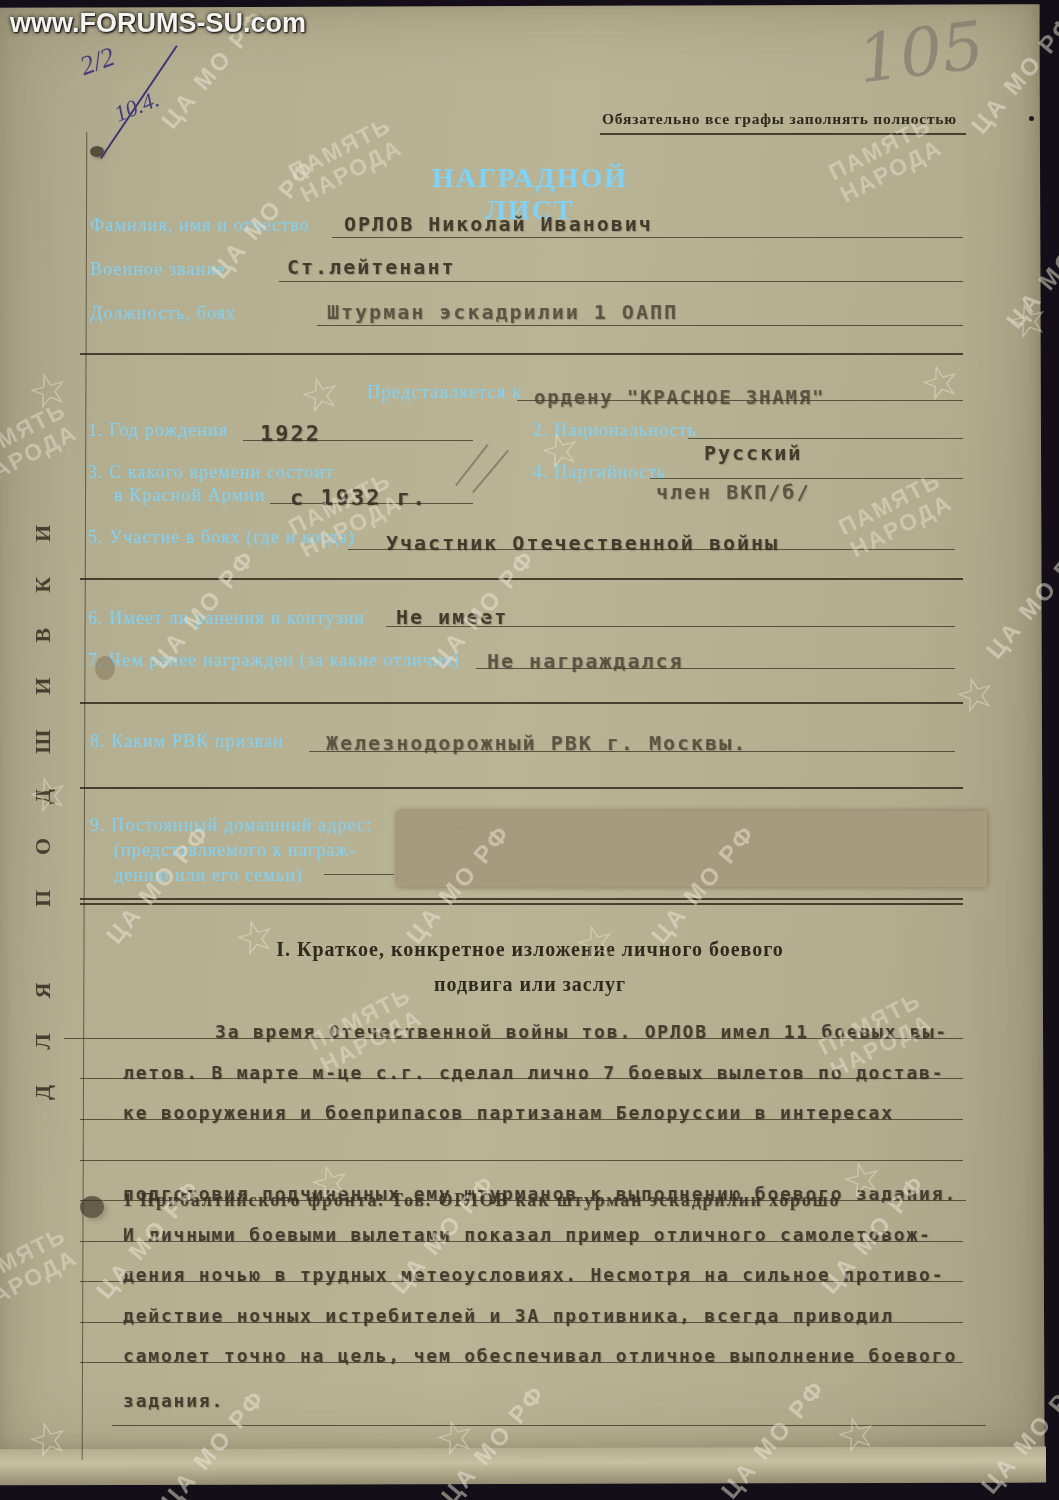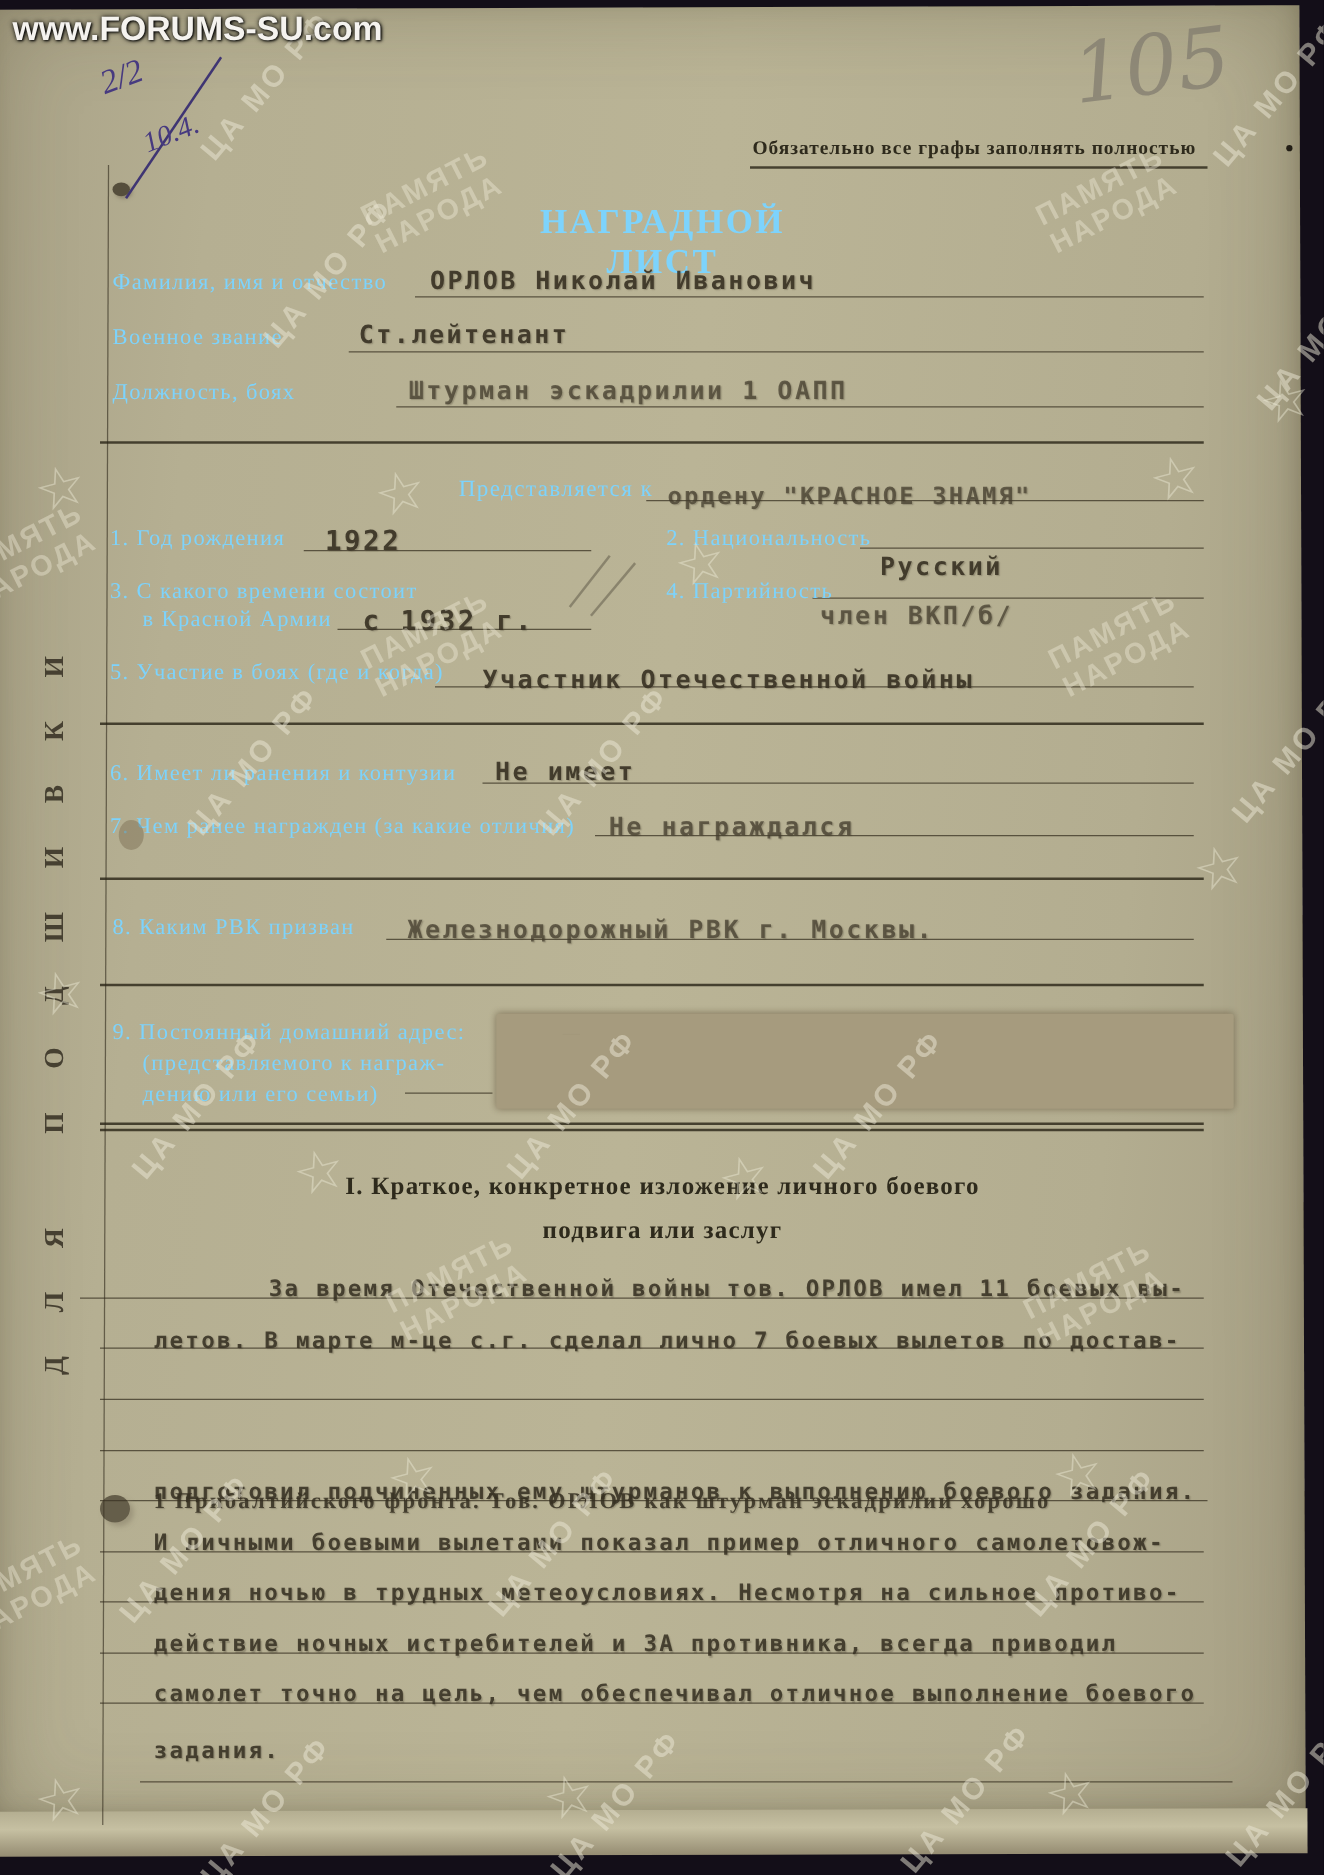--- a/index.html
+++ b/index.html
@@ -136,20 +136,21 @@
   <div class="abs rule strong" style="left:80px;top:898px;width:883px;"></div>
   <div class="abs rule strong" style="left:80px;top:903px;width:883px;"></div>
 
   <div class="abs head" style="left:230px;top:938px;width:600px;">I. Краткое, конкретное изложение личного боевого</div>
   <div class="abs head" style="left:230px;top:973px;width:600px;">подвига или заслуг</div>
 
   <div class="abs typed body" style="left:215px;top:1021px;">За время Отечественной войны тов. ОРЛОВ имел 11 боевых вы-</div>
   <div class="abs rule" style="left:64px;top:1038px;width:899px;"></div>
   <div class="abs typed body" style="left:123px;top:1062px;">летов. В марте м-це с.г. сделал лично 7 боевых вылетов по достав-</div>
   <div class="abs rule" style="left:80px;top:1078px;width:883px;"></div>
+  <div class="abs typed body" style="left:123px;top:1102px;">ке вооружения и боеприпасов партизанам Белоруссии в интересах</div>
   <div class="abs rule" style="left:80px;top:1119px;width:883px;"></div>
   <div class="abs typed body" style="left:123px;top:1190px;font-family:Liberation Serif, serif;">1 Прибалтийского фронта. Тов. ОРЛОВ как штурман эскадрилии хорошо</div>
   <div class="abs rule" style="left:80px;top:1160px;width:883px;"></div>
   <div class="abs typed body" style="left:123px;top:1183px;">подготовил подчиненных ему штурманов к выполнению боевого задания.</div>
   <div class="abs rule" style="left:80px;top:1200px;width:886px;"></div>
   <div class="abs typed body" style="left:123px;top:1224px;">И личными боевыми вылетами показал пример отличного самолетовож-</div>
   <div class="abs rule" style="left:80px;top:1241px;width:883px;"></div>
   <div class="abs typed body" style="left:123px;top:1264px;">дения ночью в трудных метеоусловиях. Несмотря на сильное противо-</div>
   <div class="abs rule" style="left:80px;top:1281px;width:883px;"></div>
   <div class="abs typed body" style="left:123px;top:1305px;">действие ночных истребителей и ЗА противника, всегда приводил</div>

